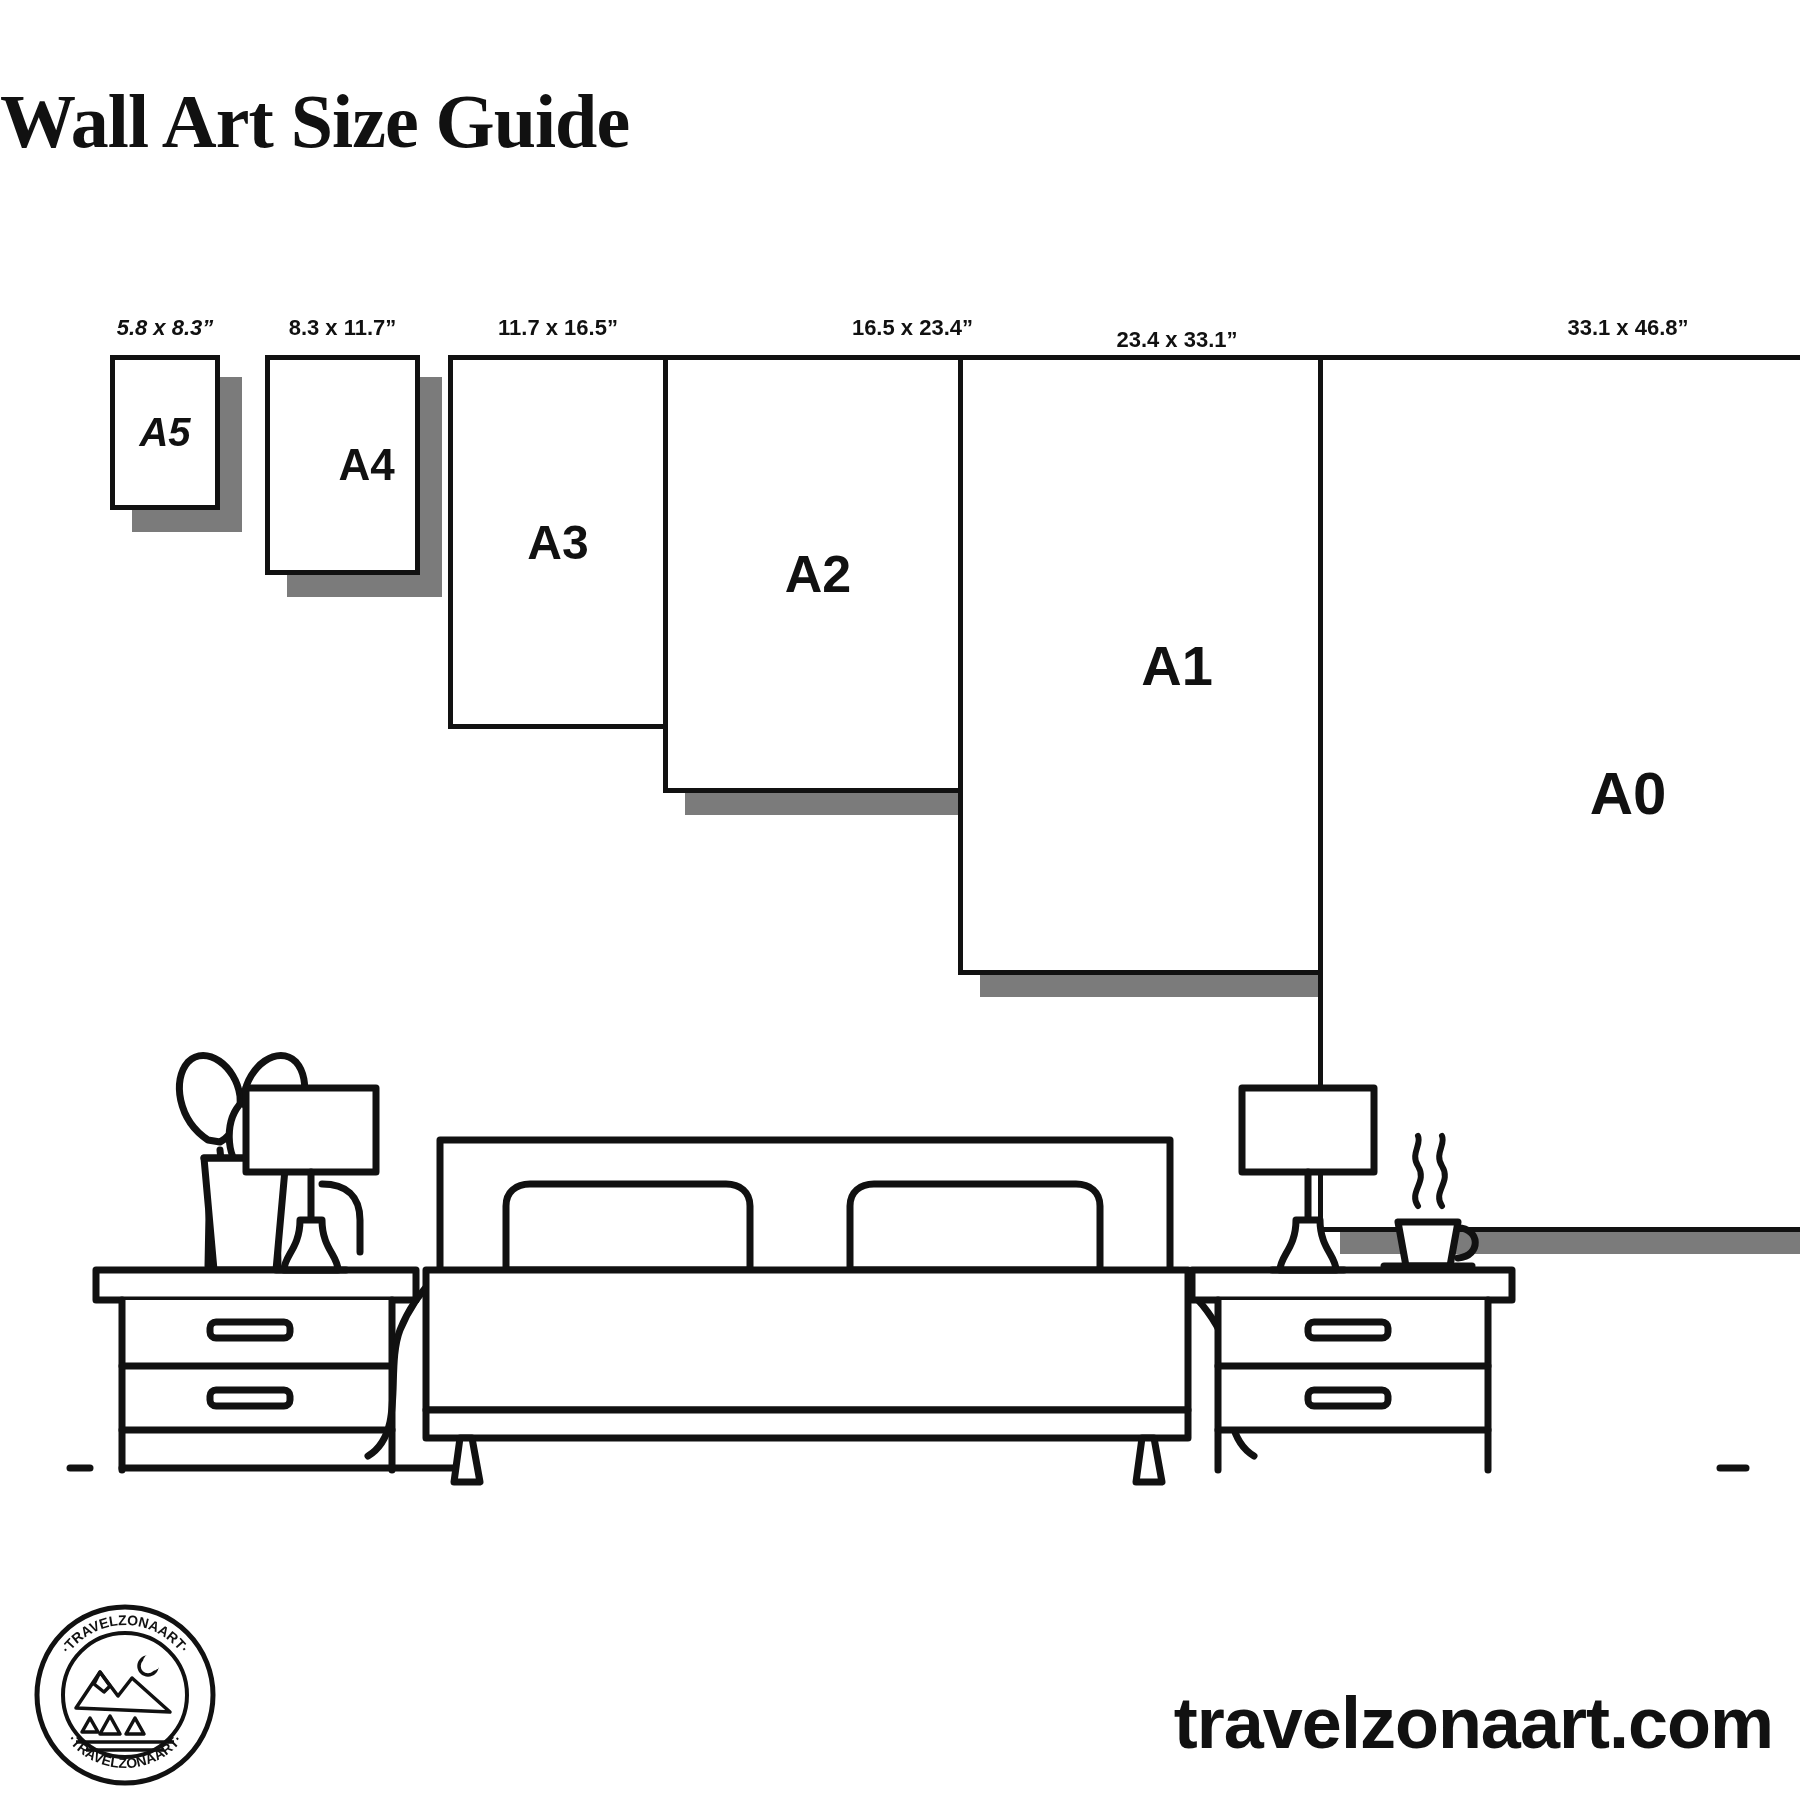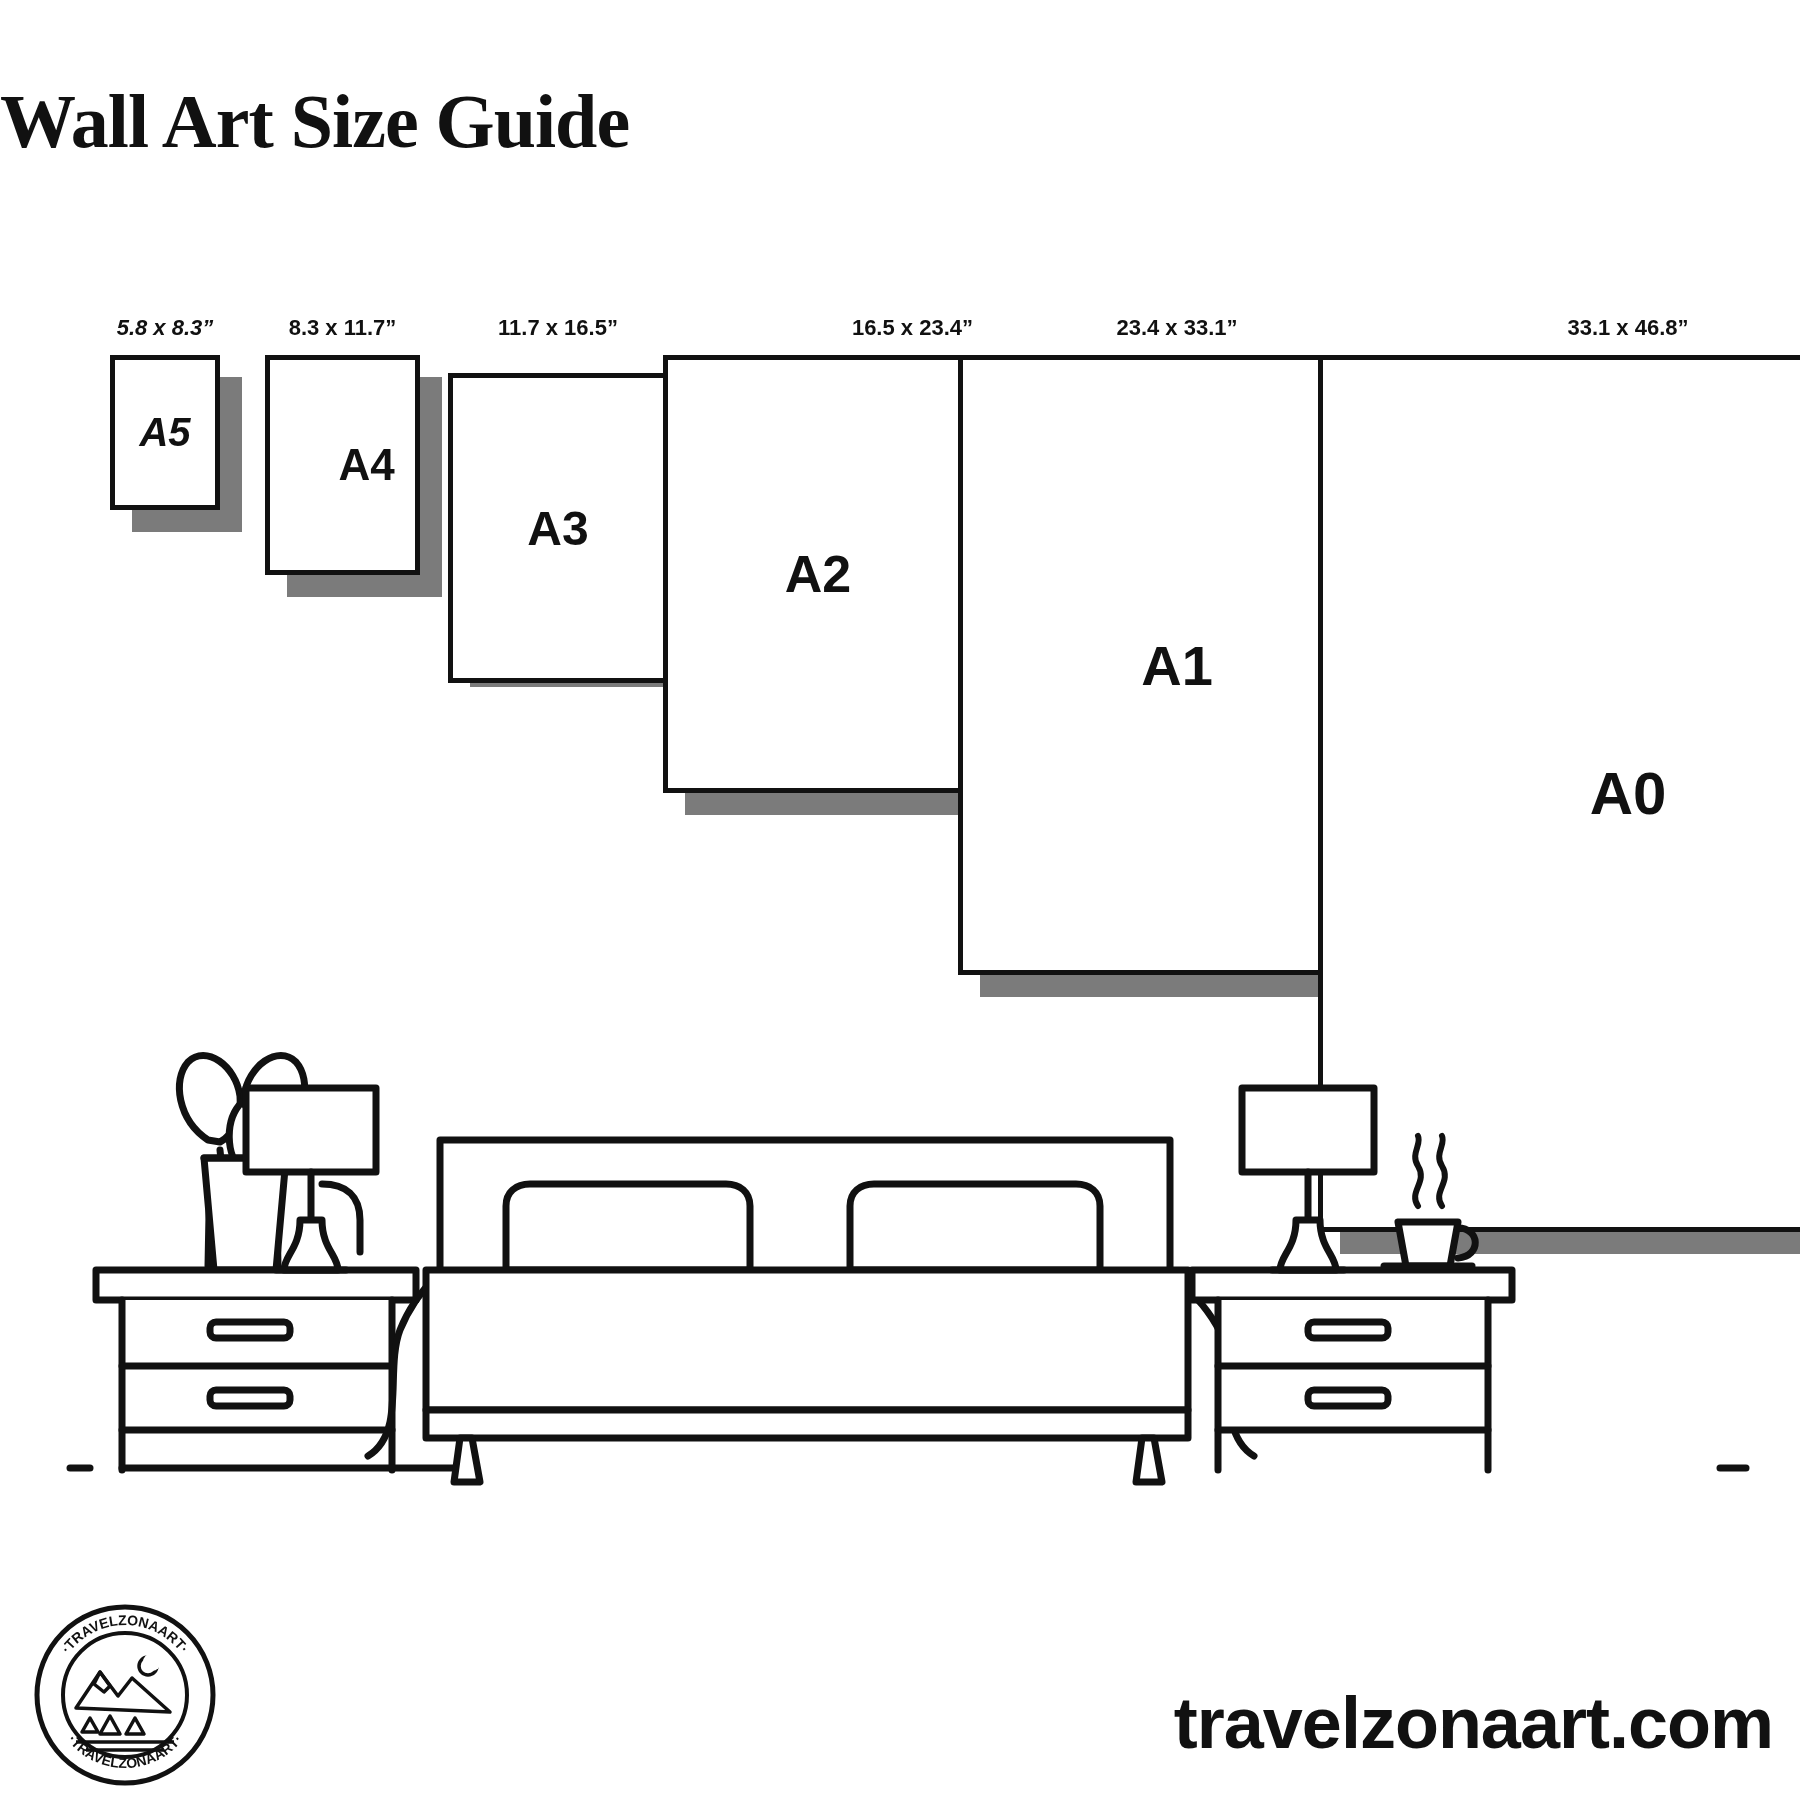--- a/index.html
+++ b/index.html
@@ -113,33 +113,33 @@
     <div class="frame-group" style="left: 265px; top: 315px; width: 177px; height: 282px;">
       <div class="frame-dim" style="top: 0px; left: 0px; width: 155px;">8.3 x 11.7”</div>
       <div class="frame-shadow" style="left: 22px; top: 62px; width: 155px; height: 220px;"></div>
       <div class="frame-box" style="left: 0px; top: 40px; width: 155px; height: 220px; padding-left: 48px;">
         <span class="frame-label" style="font-size: 44px;">A4</span>
       </div>
     </div>
     <div class="frame-group" style="left: 448px; top: 315px; width: 242px; height: 372px;">
       <div class="frame-dim" style="top: 0px; left: 0px; width: 220px;">11.7 x 16.5”</div>
       <div class="frame-shadow" style="left: 22px; top: 62px; width: 220px; height: 310px;"></div>
-      <div class="frame-box" style="left: 0px; top: 58px; width: 220px; height: 310px; text-align: center;">
+      <div class="frame-box" style="left: 0px; top: 40px; width: 220px; height: 374px; text-align: center;">
         <span class="frame-label" style="font-size: 48px;">A3</span>
       </div>
     </div>
     <div class="frame-group" style="left: 663px; top: 315px; width: 332px; height: 500px;">
       <div class="frame-dim" style="top: 0px; left: 0px; width: 310px; text-align: right;">16.5 x 23.4”</div>
       <div class="frame-shadow" style="left: 22px; top: 62px; width: 310px; height: 438px;"></div>
       <div class="frame-box" style="left: 0px; top: 40px; width: 310px; height: 438px;">
         <span class="frame-label" style="font-size: 52px;">A2</span>
       </div>
     </div>
     <div class="frame-group" style="left: 958px; top: 315px; width: 460px; height: 682px;">
-      <div class="frame-dim" style="top: 0px; left: 0px; width: 438px;">23.4 x 33.1”</div>
+      <div class="frame-dim" style="top: 12px; left: 0px; width: 438px;">23.4 x 33.1”</div>
       <div class="frame-shadow" style="left: 22px; top: 62px; width: 438px; height: 620px;"></div>
       <div class="frame-box" style="left: 0px; top: 40px; width: 438px; height: 620px;">
         <span class="frame-label" style="font-size: 56px;">A1</span>
       </div>
     </div>
     <div class="frame-group" style="left: 1318px; top: 315px; width: 642px; height: 939px;">
       <div class="frame-dim" style="top: 0px; left: 0px; width: 620px;">33.1 x 46.8”</div>
       <div class="frame-shadow" style="left: 22px; top: 62px; width: 620px; height: 877px;"></div>
       <div class="frame-box" style="left: 0px; top: 40px; width: 620px; height: 877px;">
         <span class="frame-label" style="font-size: 60px;">A0</span>

